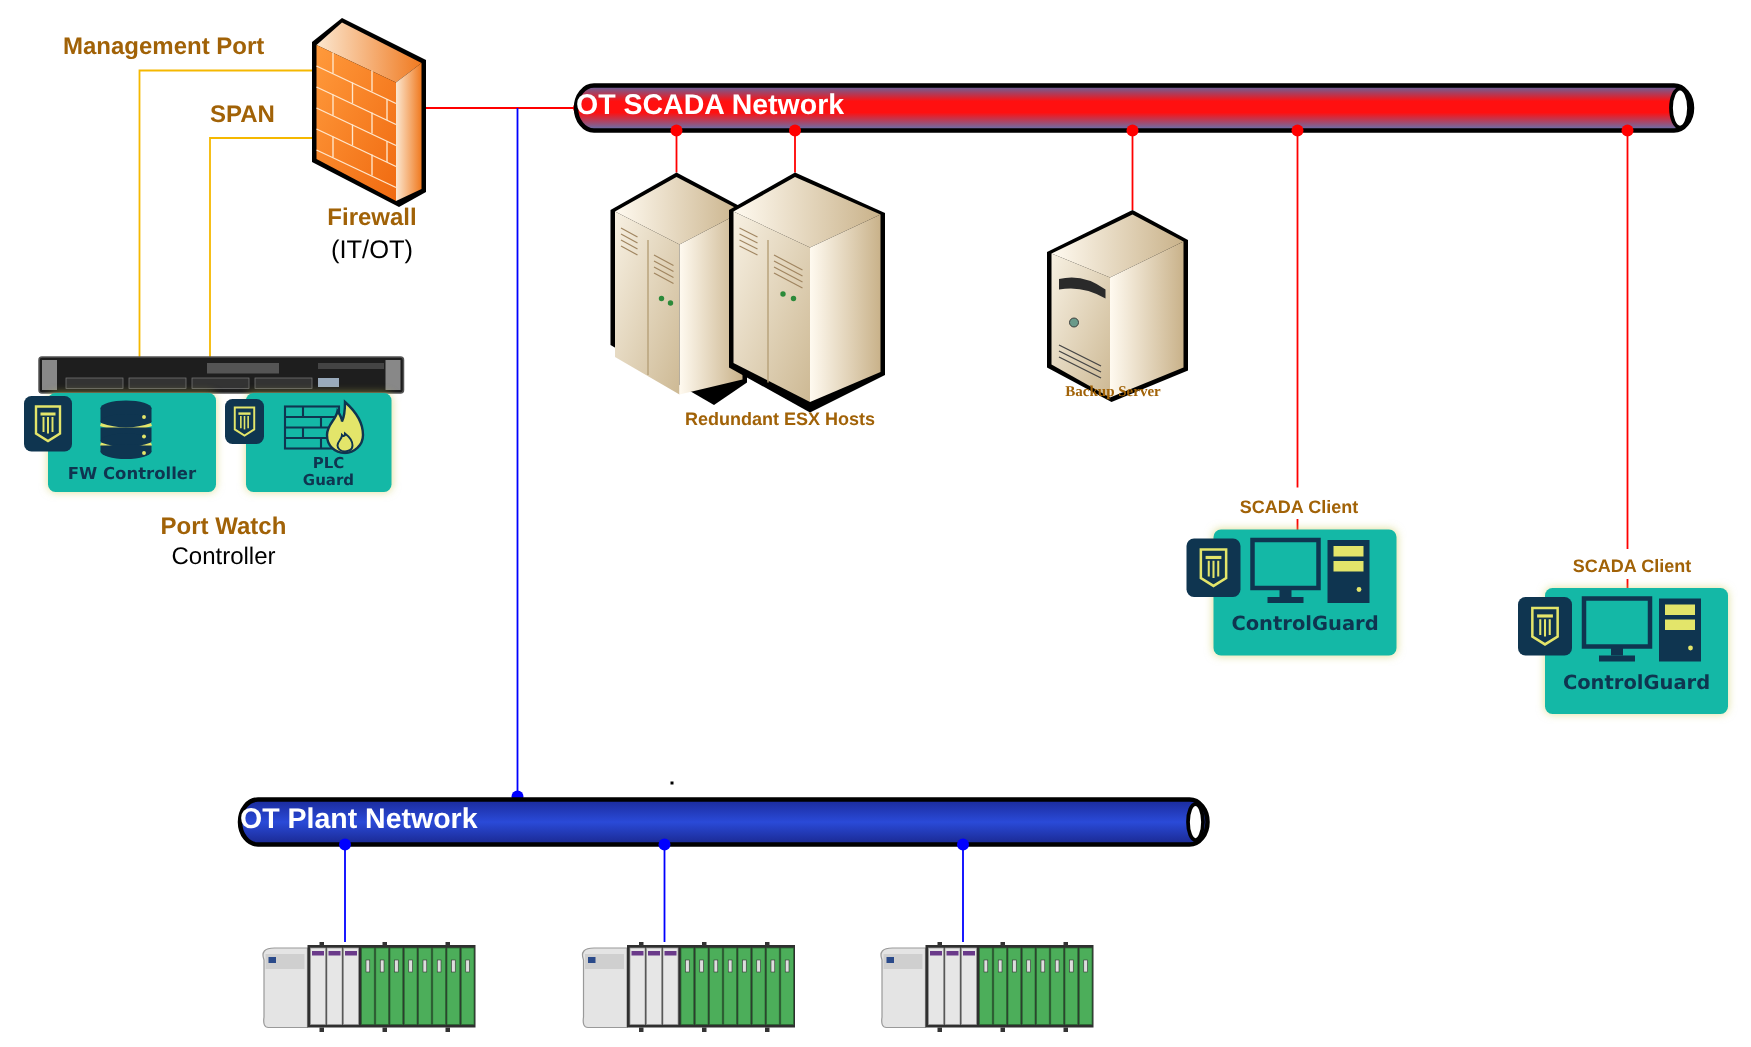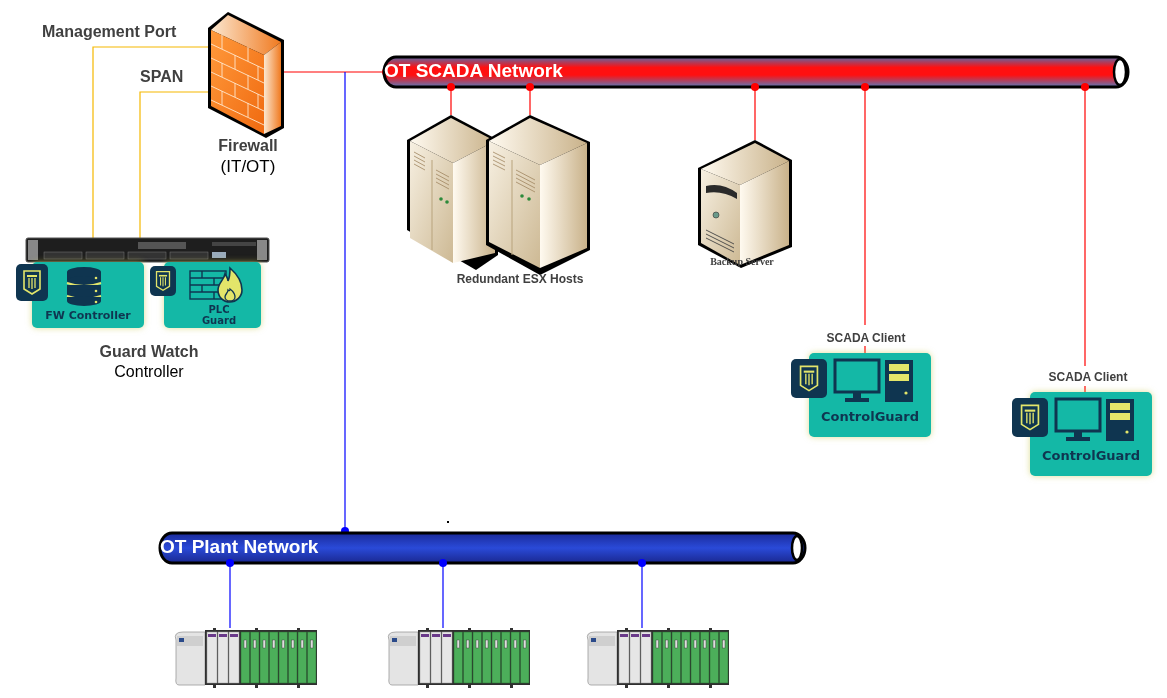--- a/index.html
+++ b/index.html
@@ -1,19 +1,19 @@
 <!DOCTYPE html>
 <html><head>
 <meta charset="utf-8">
 <style>
   html, body { margin:0; padding:0; background:#ffffff; }
   body { width:1167px; height:698px; position:relative; overflow:hidden; font-family:"Liberation Sans", sans-serif; }
   #wires { position:absolute; left:0; top:0; width:1167px; height:698px; }
   .abs { position:absolute; }
-  .lbl-bold { font-weight:bold; color:#404040; }
+  .lbl-bold { font-weight:bold; color:#a16207; }
   .lbl { color:#000; }
   .pipe-label { position:absolute; color:#fff; font-weight:bold; white-space:nowrap; }
   .badge { position:absolute; background:#14b8a6; border-radius:5px; box-shadow:0 0 6px rgba(200,200,80,.6); }
   .shield { position:absolute; background:#0f3550; border-radius:5px; }
   .badge-text { position:absolute; color:#0f3550; font-weight:bold; text-align:center; white-space:nowrap; font-family:"DejaVu Sans", sans-serif; }
   .center { text-align:center; white-space:nowrap; }
 </style>
 </head>
 <body>
 
@@ -355,21 +355,21 @@
   <svg width="26" height="30" viewBox="0 0 32 37">
       <path d="M8,7 H24 V25 L16,30 L8,25 Z" fill="none" stroke="#e3e56a" stroke-width="1.6"></path>
       <rect x="11" y="11" width="10" height="2" fill="#e3e56a"></rect>
       <line x1="13" y1="14" x2="13" y2="24" stroke="#e3e56a" stroke-width="1.3"></line>
       <line x1="16" y1="14" x2="16" y2="25" stroke="#e3e56a" stroke-width="1.3"></line>
       <line x1="19" y1="14" x2="19" y2="24" stroke="#e3e56a" stroke-width="1.3"></line>
     </svg>
 </div>
 
 <div class="abs center" style="left:89px;top:343px;width:120px;">
-  <div class="lbl-bold" style="font-size:16px;">Guard Watch</div>
+  <div class="lbl-bold" style="font-size:16px;">Port Watch</div>
   <div class="lbl" style="font-size:16px;margin-top:2px;">Controller</div>
 </div>
 
 <div class="pipe-label" style="left:384px;top:60px;width:744px;font-size:19px;">OT SCADA Network</div>
 <div class="pipe-label" style="left:160px;top:536px;width:695px;font-size:19px;">OT Plant Network</div>
 
 <div class="abs lbl-bold center" style="left:432px;top:272px;width:176px;font-size:12px;">Redundant ESX Hosts</div>
 <div class="abs lbl-bold center" style="left:682px;top:256px;width:120px;font-size:10px;font-family:Liberation Serif, serif;">Backup Server</div>
 <div class="abs lbl-bold center" style="left:806px;top:331px;width:120px;font-size:12px;">SCADA Client</div>
 <div class="abs lbl-bold center" style="left:1028px;top:370px;width:120px;font-size:12px;">SCADA Client</div>

